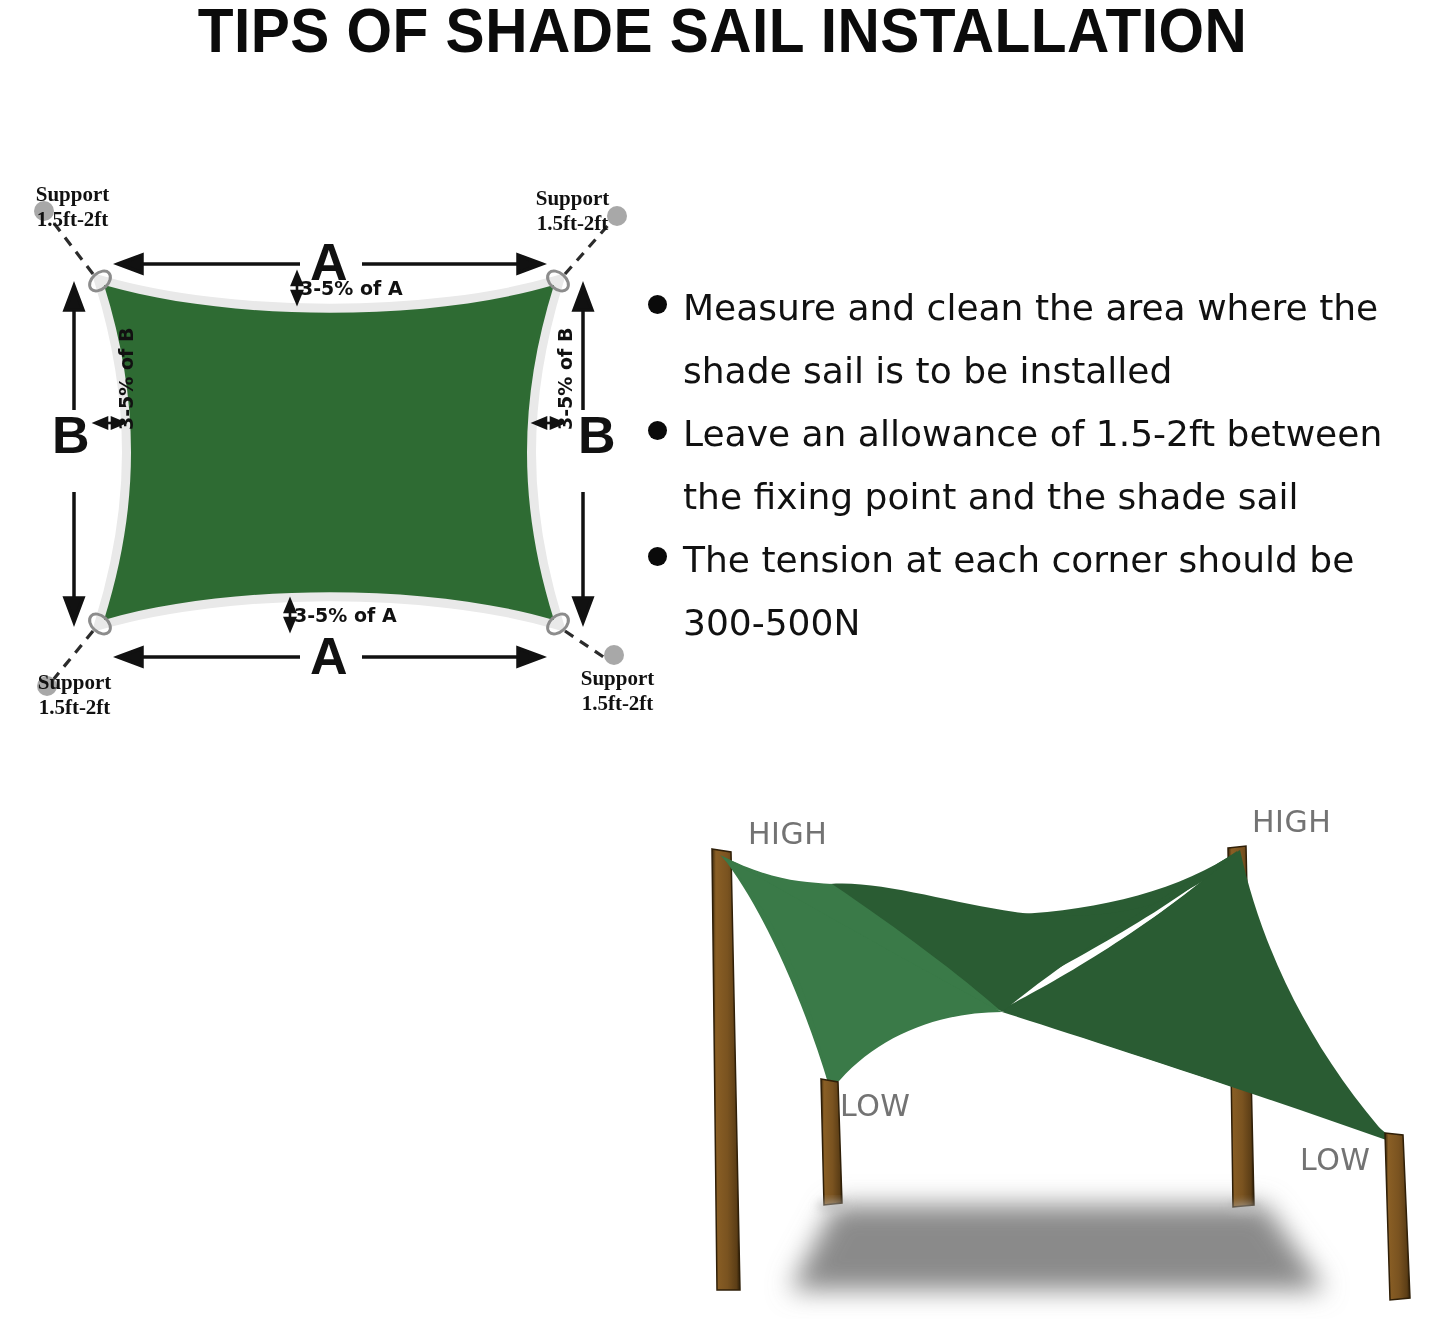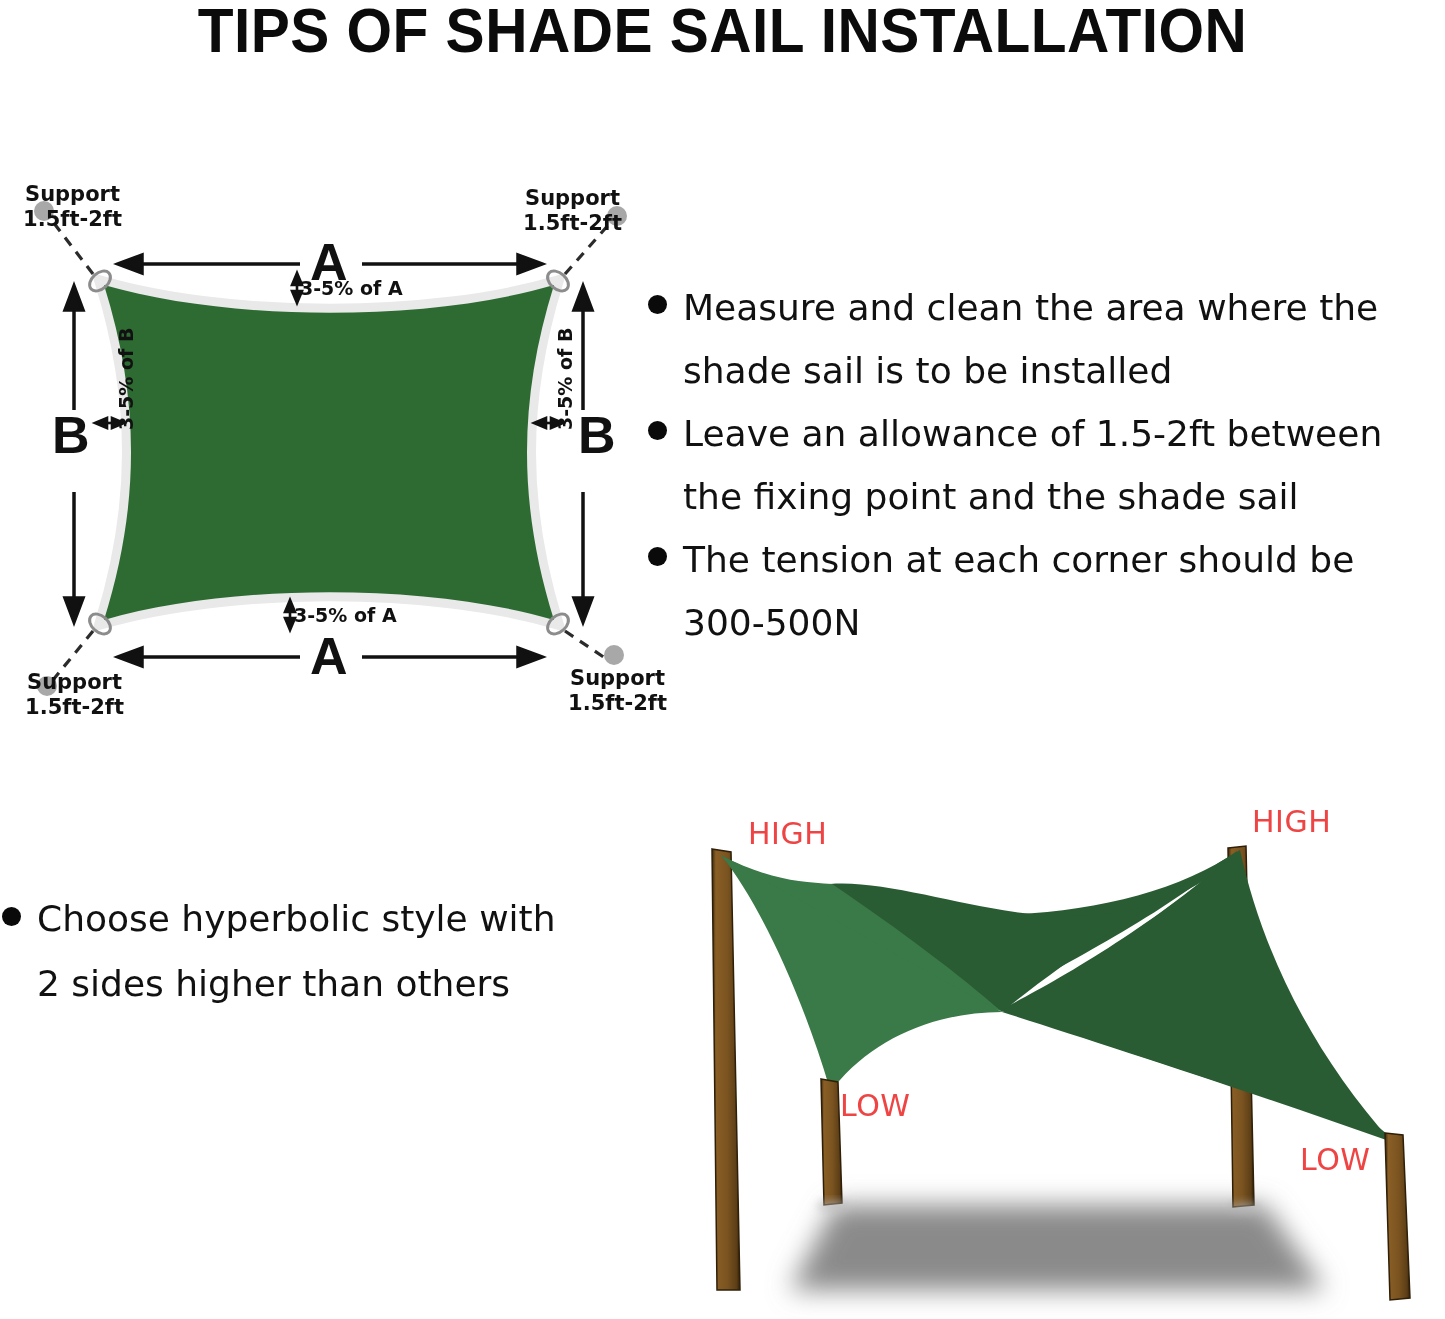--- a/index.html
+++ b/index.html
@@ -93,40 +93,41 @@
     font-family: "DejaVu Sans", sans-serif;
     font-weight: bold;
     color: #111111;
     white-space: nowrap;
   }
   .support-label {
     font-size: 21px;
     line-height: 25px;
     text-align: center;
     font-weight: bold;
+    font-family: Liberation Serif, serif;
   }
   .pct-label {
     font-size: 19px;
     font-weight: bold;
   }
   .big-dim {
     font-size: 52px;
     font-weight: bold;
     font-family: "Liberation Sans", sans-serif;
   }
   .rot-label {
     transform-origin: 0 0;
   }
 
   
   .hl-label {
     position: absolute;
     font-family: "DejaVu Sans", sans-serif;
     font-size: 30px;
-    color: #ef4444;
+    color: #737373;
     white-space: nowrap;
     letter-spacing: 0.5px;
   }
 </style>
 </head>
 <body>
 
 <div id="page">
 
   <div id="title">TIPS OF SHADE SAIL INSTALLATION</div>
@@ -284,25 +285,20 @@
 the fixing point and the shade sail</div>
     </div>
     <div class="tip-row">
       <div class="tip-bullet"></div>
       <div class="tip-text">The tension at each corner should be
 300-500N</div>
     </div>
   </div>
 
   <div id="tips-bottom">
-    <div class="tip-row">
-      <div class="tip-bullet"></div>
-      <div class="tip-text">Choose hyperbolic style with
-2 sides higher than others</div>
-    </div>
   </div>
 
   <svg class="svg-layer" width="1445" height="1319">
 
     <path d="M 835,1205 L 1265,1205 L 1325,1290 L 790,1290 Z" fill="#8a8a8a" filter="url(#blurShadow)"></path>
 
     <g>
       <polygon points="1228,848 1246,846 1254,1205 1233,1207" fill="url(#postGrad)" stroke="#2f1f08" stroke-width="1.5"></polygon>
     </g>
 

